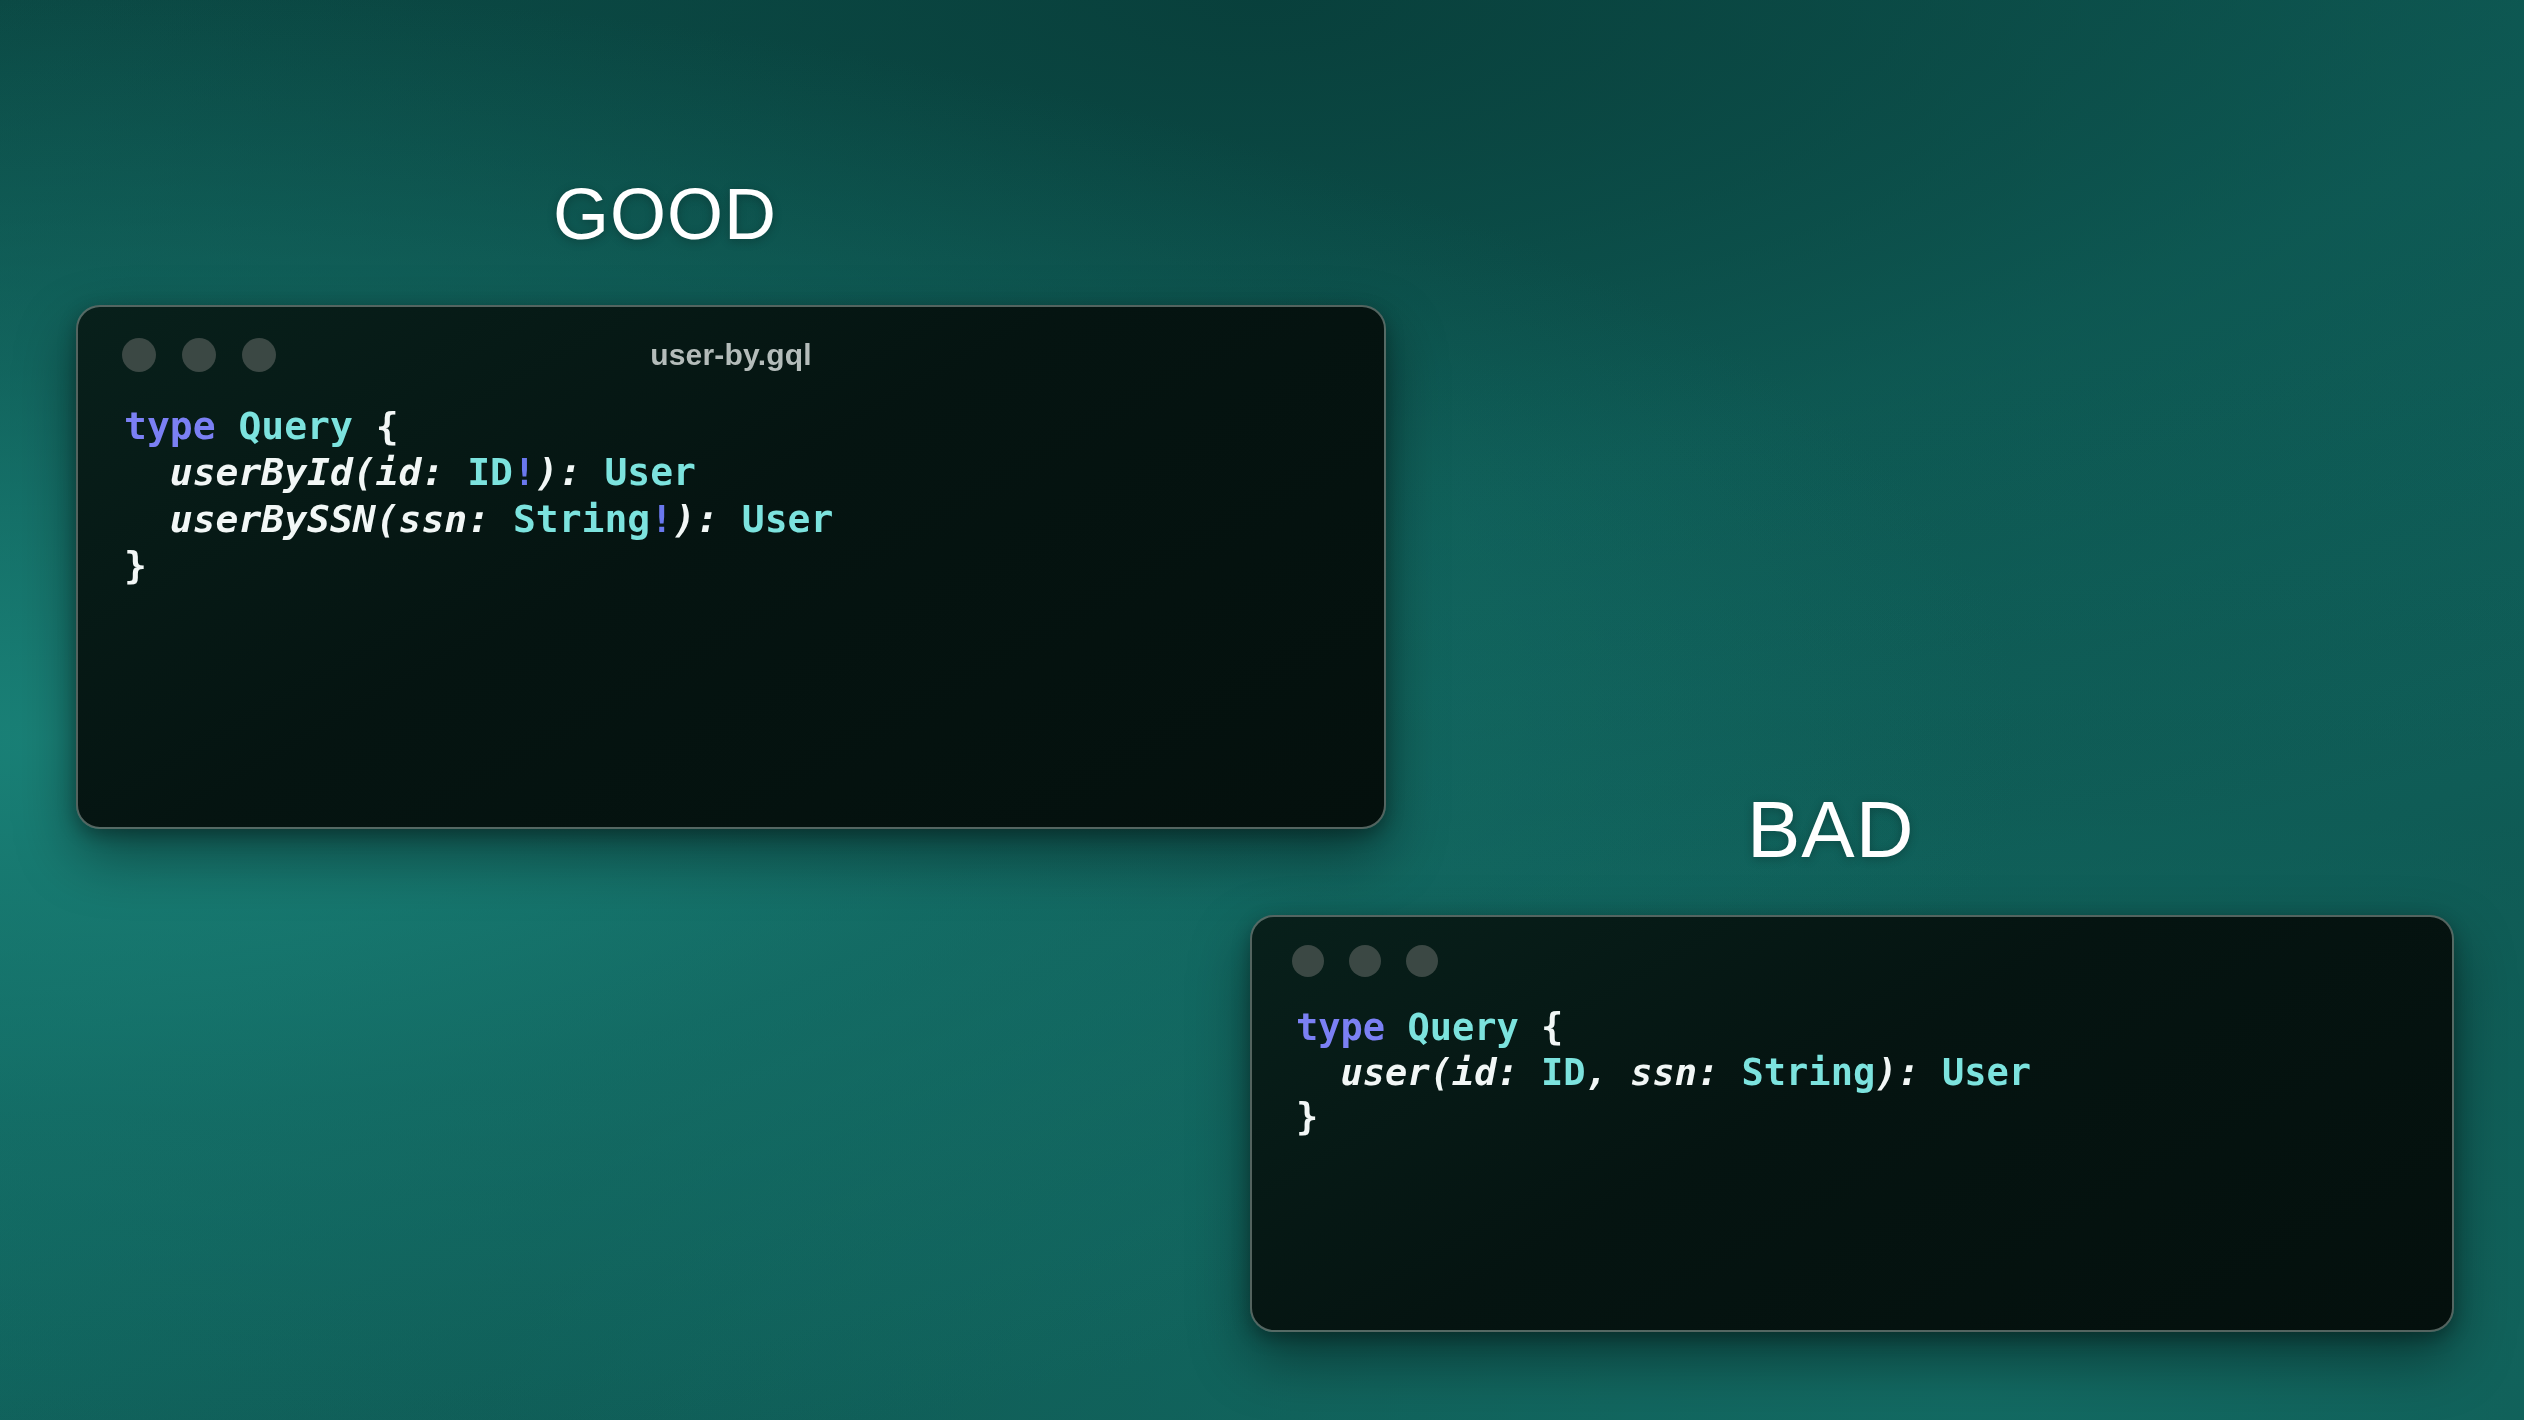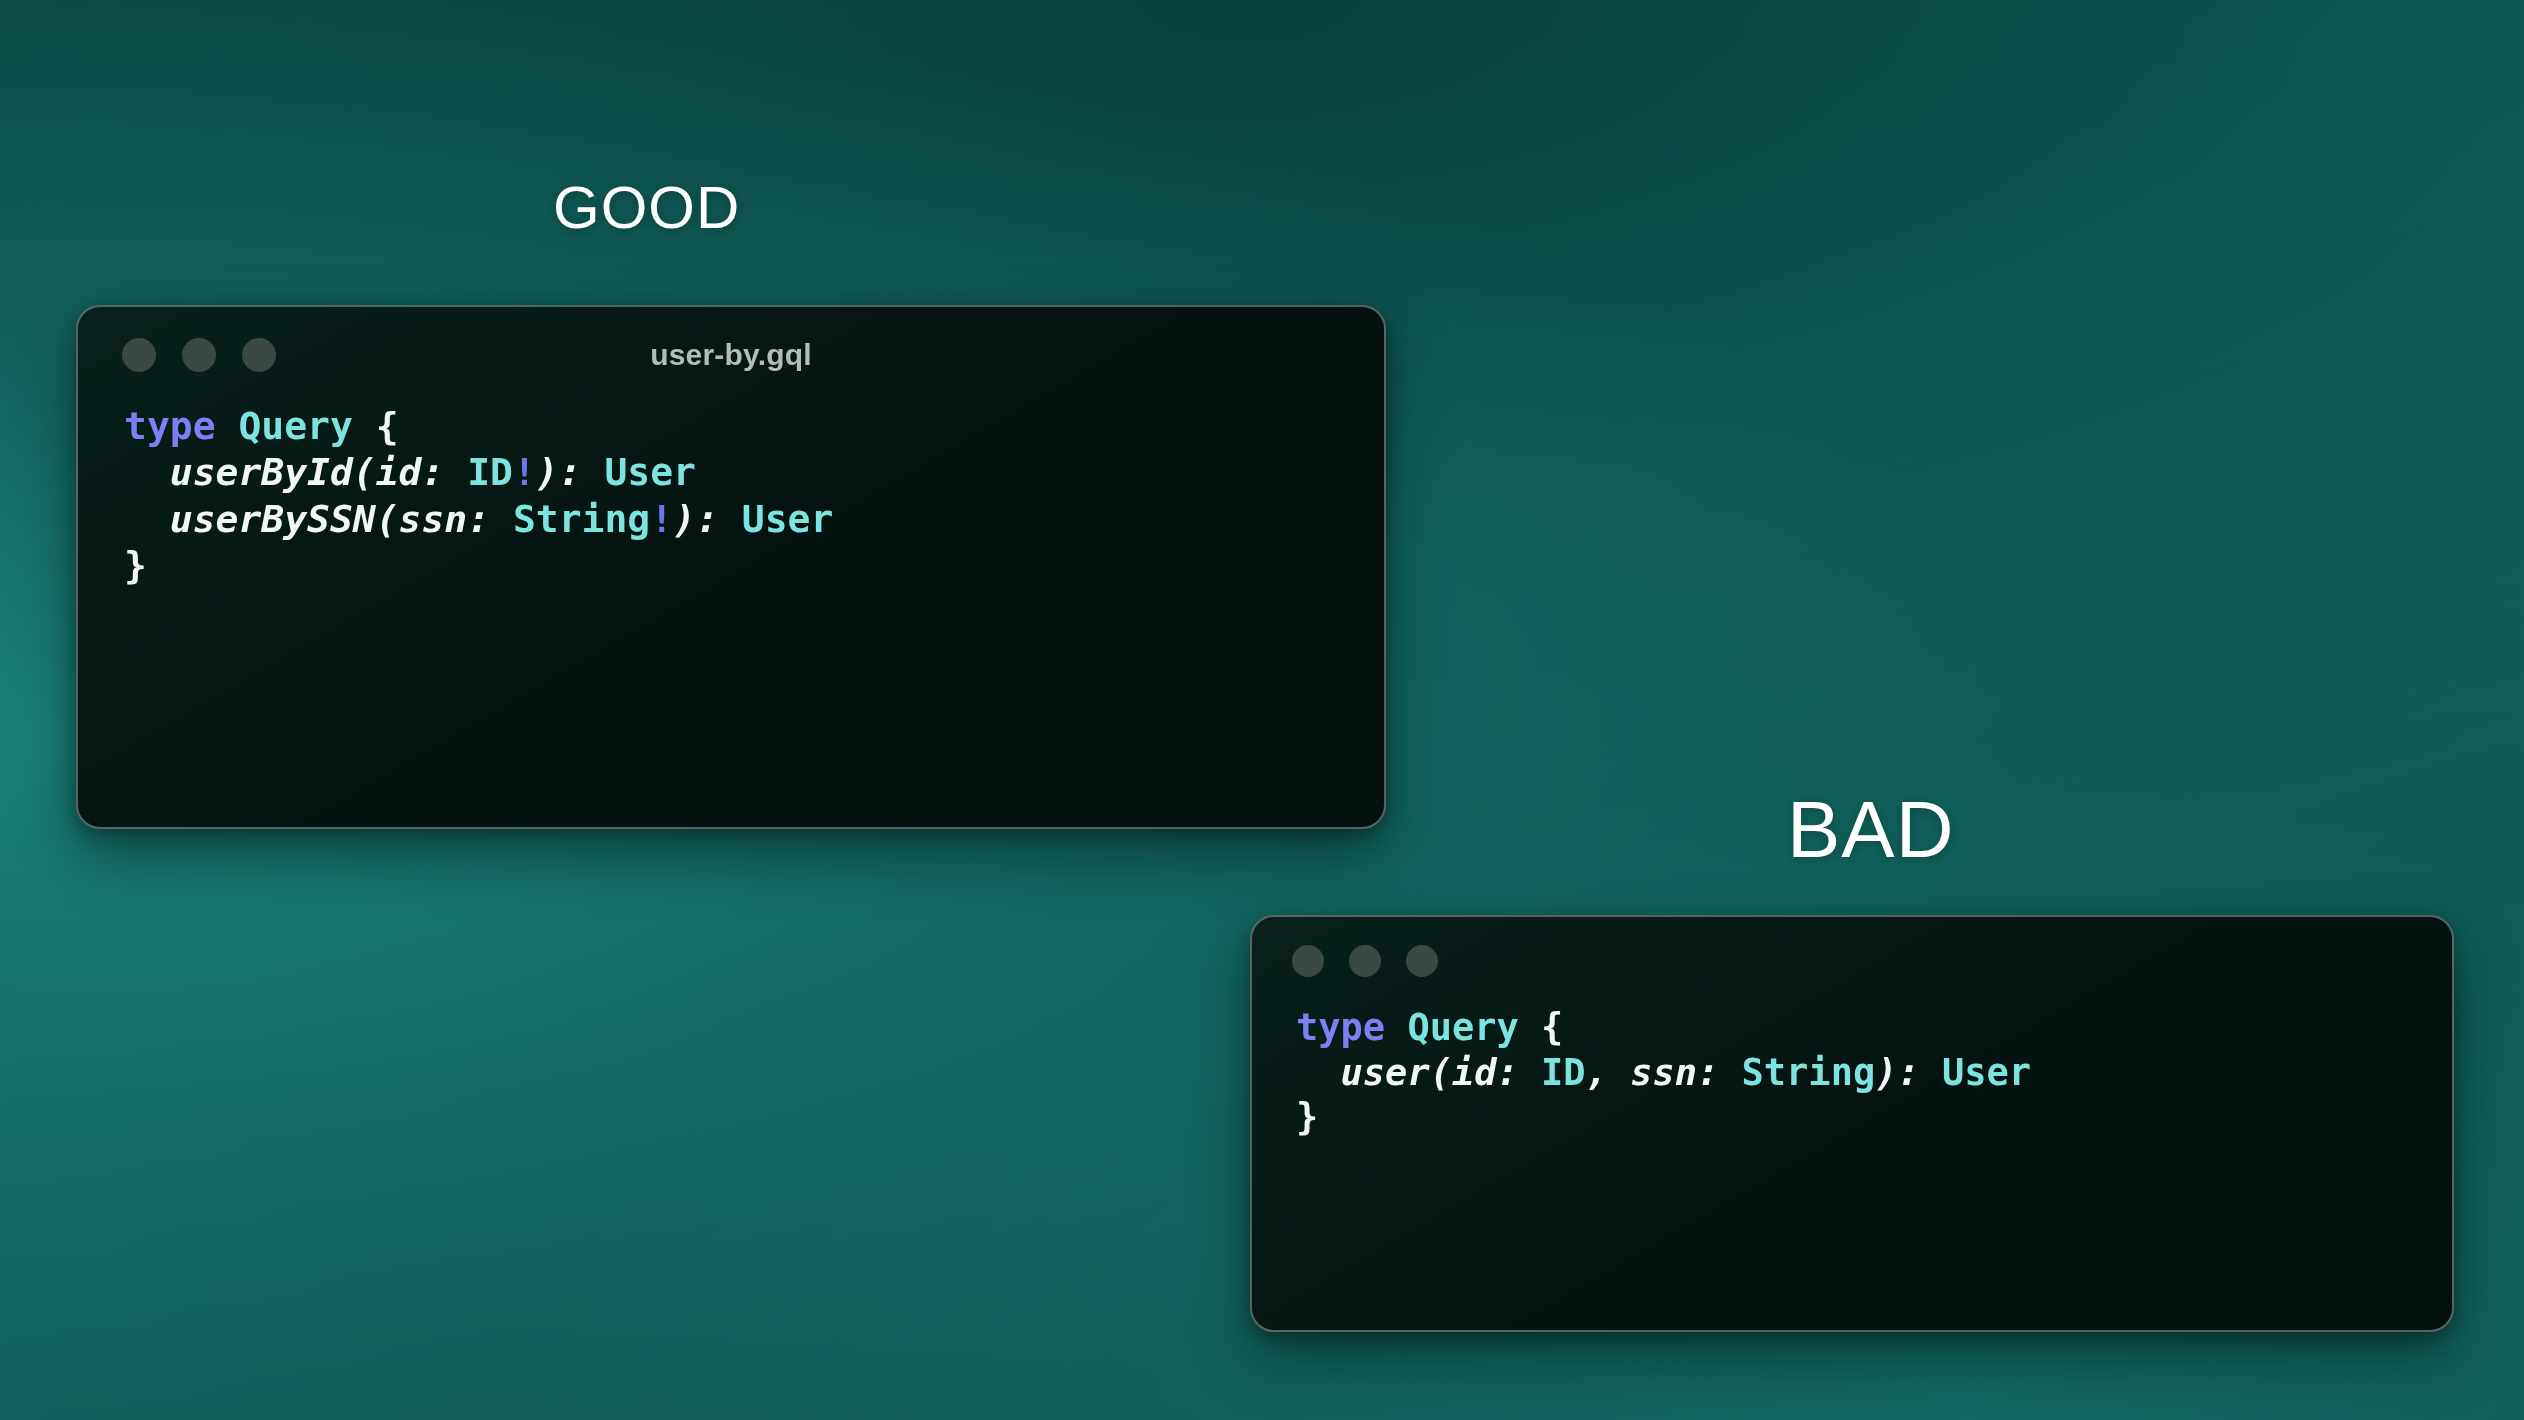--- a/index.html
+++ b/index.html
@@ -26,22 +26,22 @@
   
   .caption {
     position: absolute;
     color: #ffffff;
     font-weight: 300;
     letter-spacing: 1px;
     line-height: 1;
     white-space: nowrap;
     text-shadow: 0 2px 10px rgba(0,0,0,0.25);
   }
-  #caption-good { left: 553px; top: 178px; font-size: 60px; }
-  #caption-bad  { left: 1747px; top: 790px; font-size: 80px; margin-left: 40px; }
+  #caption-good { left: 553px; top: 178px; font-size: 72px; }
+  #caption-bad  { left: 1747px; top: 790px; font-size: 80px; }
 
   
   .code-window {
     position: absolute;
     background: linear-gradient(150deg, #08201b 0%, #051411 45%, #04100d 100%);
     border: 2px solid rgba(150,168,163,0.55);
     border-radius: 24px;
     box-shadow:
       0 26px 60px rgba(0,0,0,0.42),
       0 6px 18px rgba(0,0,0,0.3);

